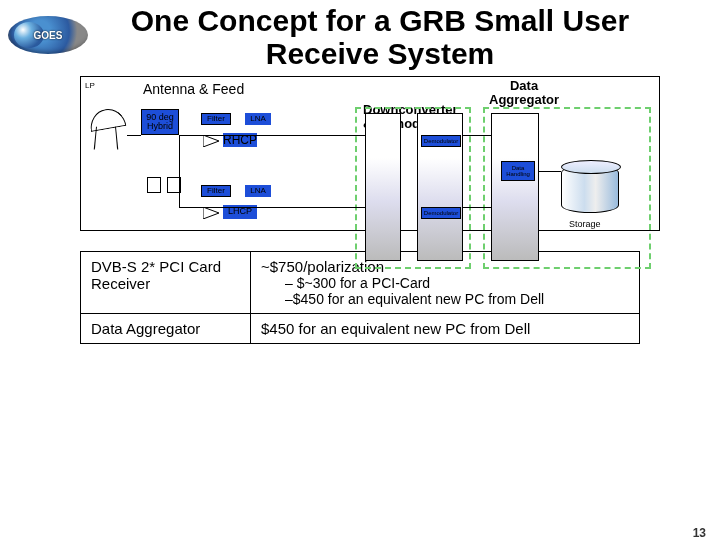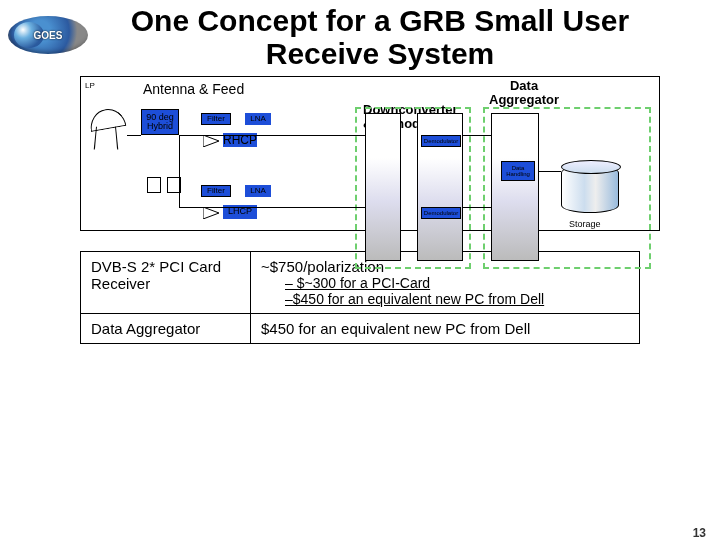--- a/index.html
+++ b/index.html
@@ -182,21 +182,21 @@
     border-collapse: collapse;
     width: 560px;
     font-size: 15px;
   }
   .ptable td {
     border: 1px solid #000;
     padding: 6px 10px;
     vertical-align: top;
   }
   .ptable td:first-child { width: 170px; }
-  .sub { margin-left: 24px; font-size: 14px; text-decoration: underline; }
+  .sub { margin-left: 24px; font-size: 14px; }
   .pagenum {
     position: absolute;
     right: 14px;
     bottom: 0;
     font-size: 12px;
     font-weight: bold;
     color: #333;
   }
 </style>
 </head>

